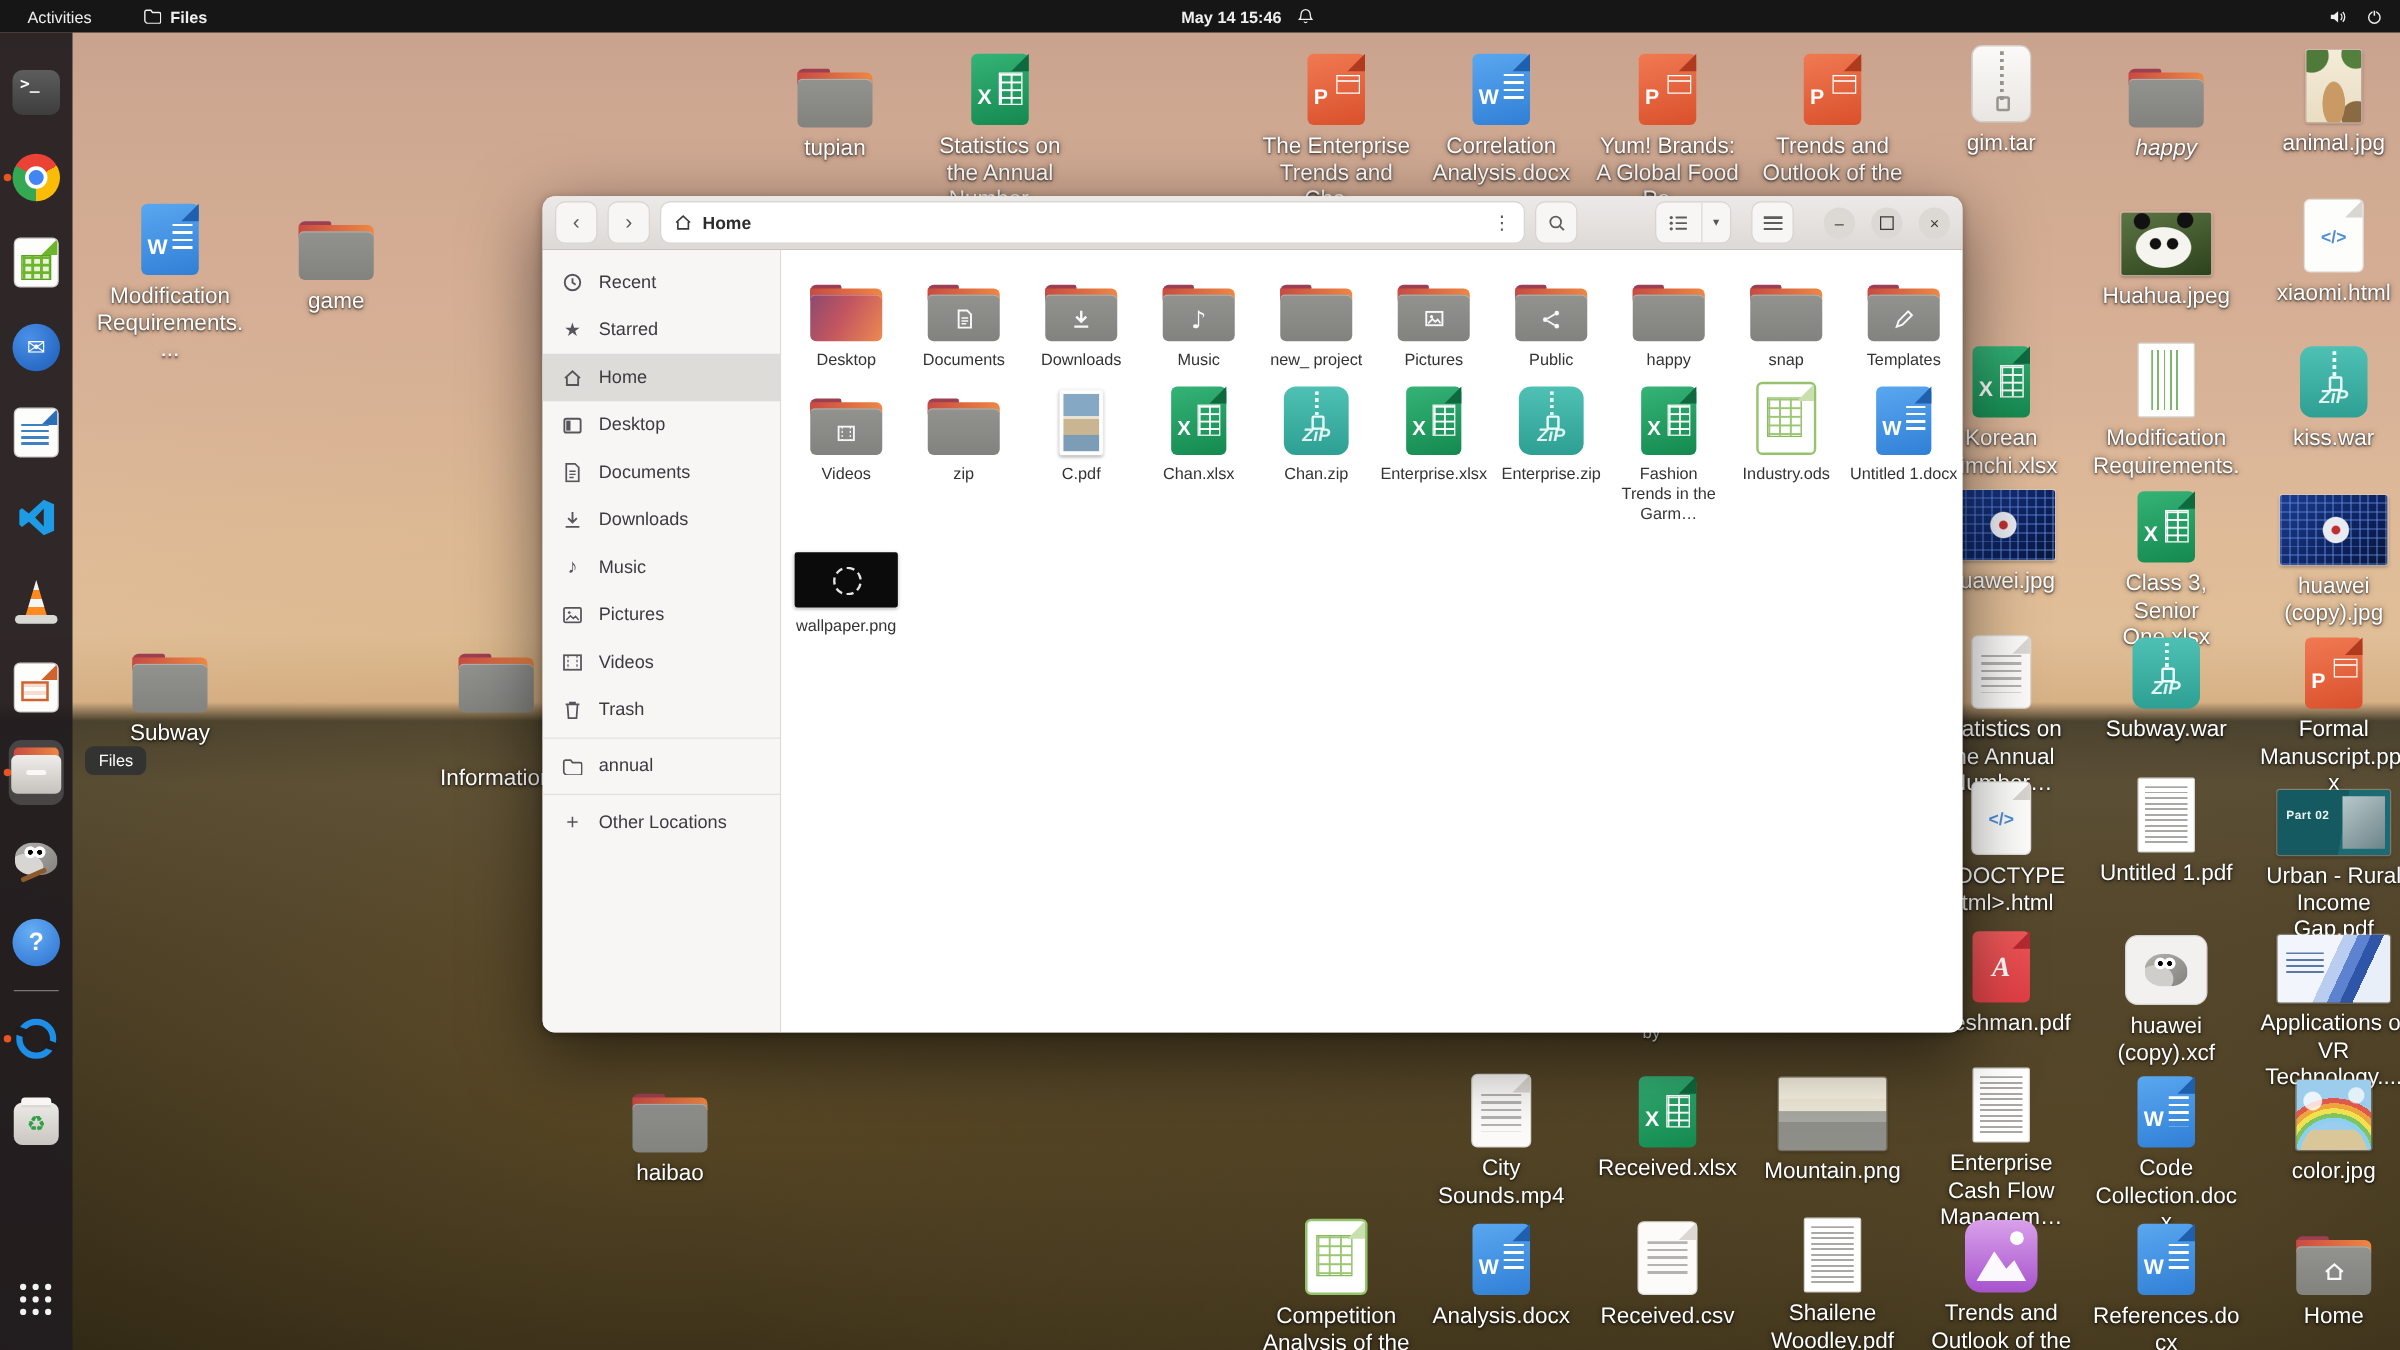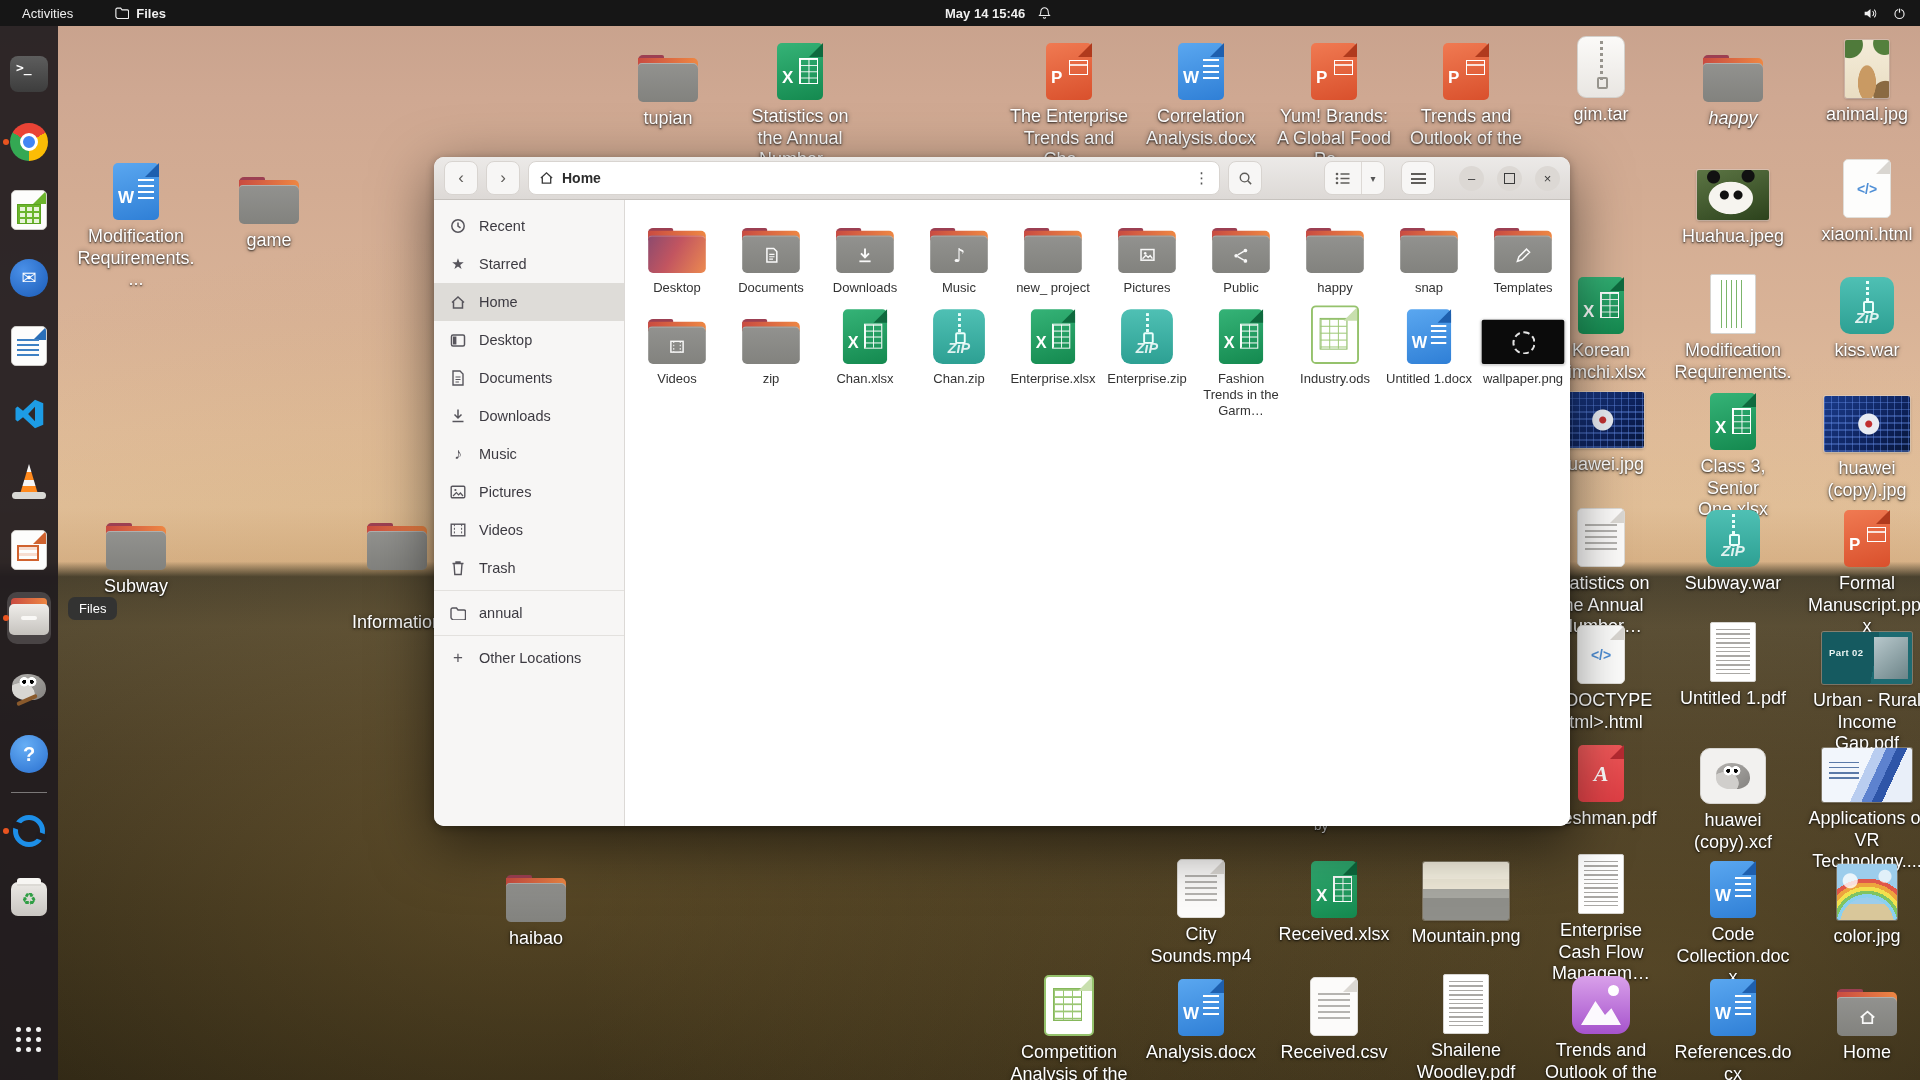--- a/index.html
+++ b/index.html
@@ -1022,20 +1022,26 @@
               <span class="ic-folder ">
                 <i class="flap"></i>
                 <i class="flap2"></i>
                 <b class="fbody"></b>
               </span>
             </span>
             <span class="wlabel">zip</span>
           </div>
           <div class="witem">
             <span class="wicon">
+              <span class="th th-cpdf"></span>
+            </span>
+            <span class="wlabel">C.pdf</span>
+          </div>
+          <div class="witem">
+            <span class="wicon">
               <span class="pg pg-xlsx">
                 <b class="L">X</b>
                 <i class="grid"></i>
               </span>
             </span>
             <span class="wlabel">Chan.xlsx</span>
           </div>
           <div class="witem">
             <span class="wicon">
               <span class="ic-zip">

